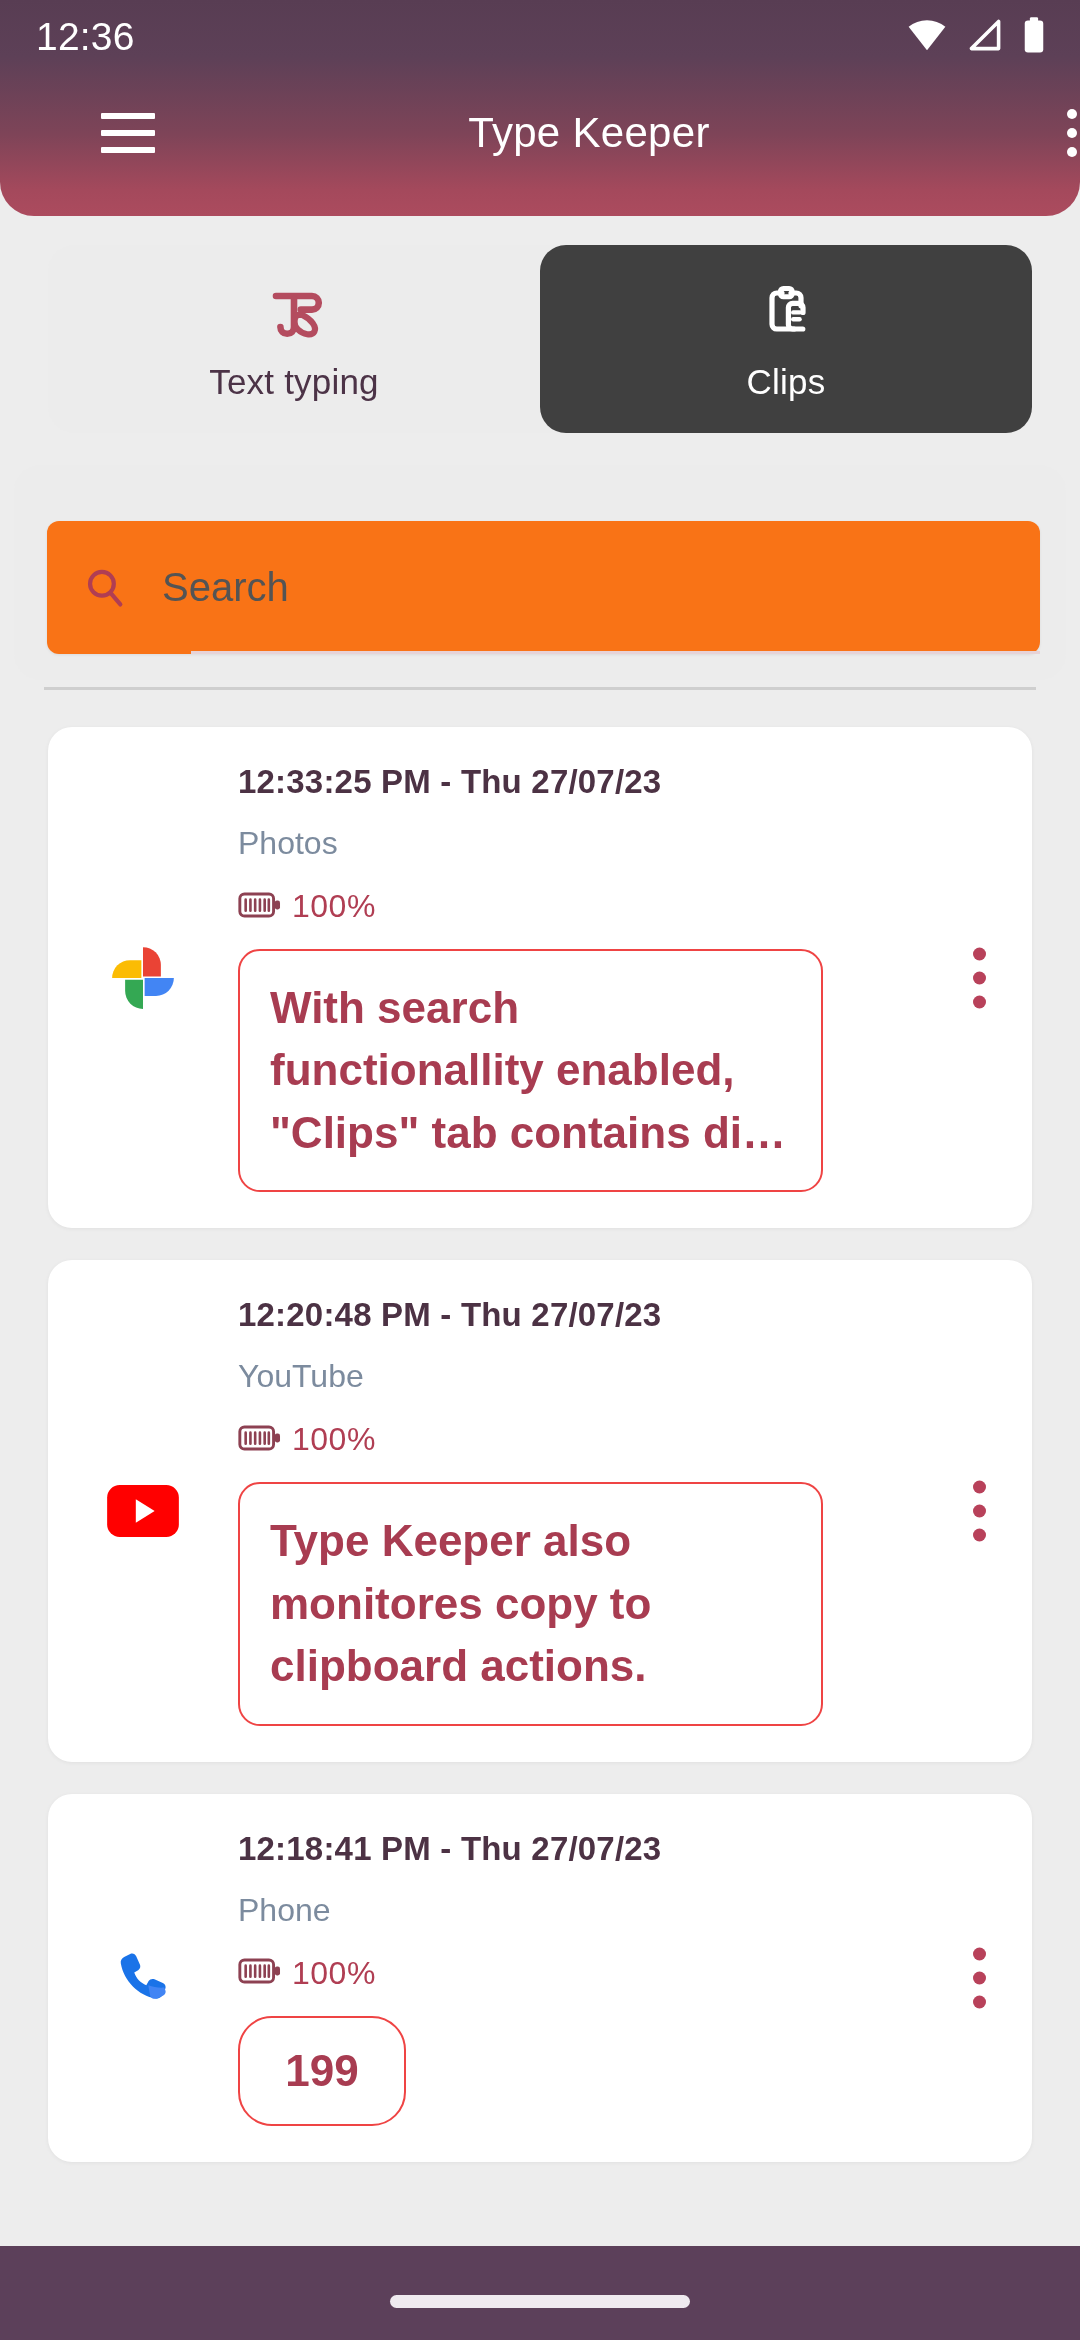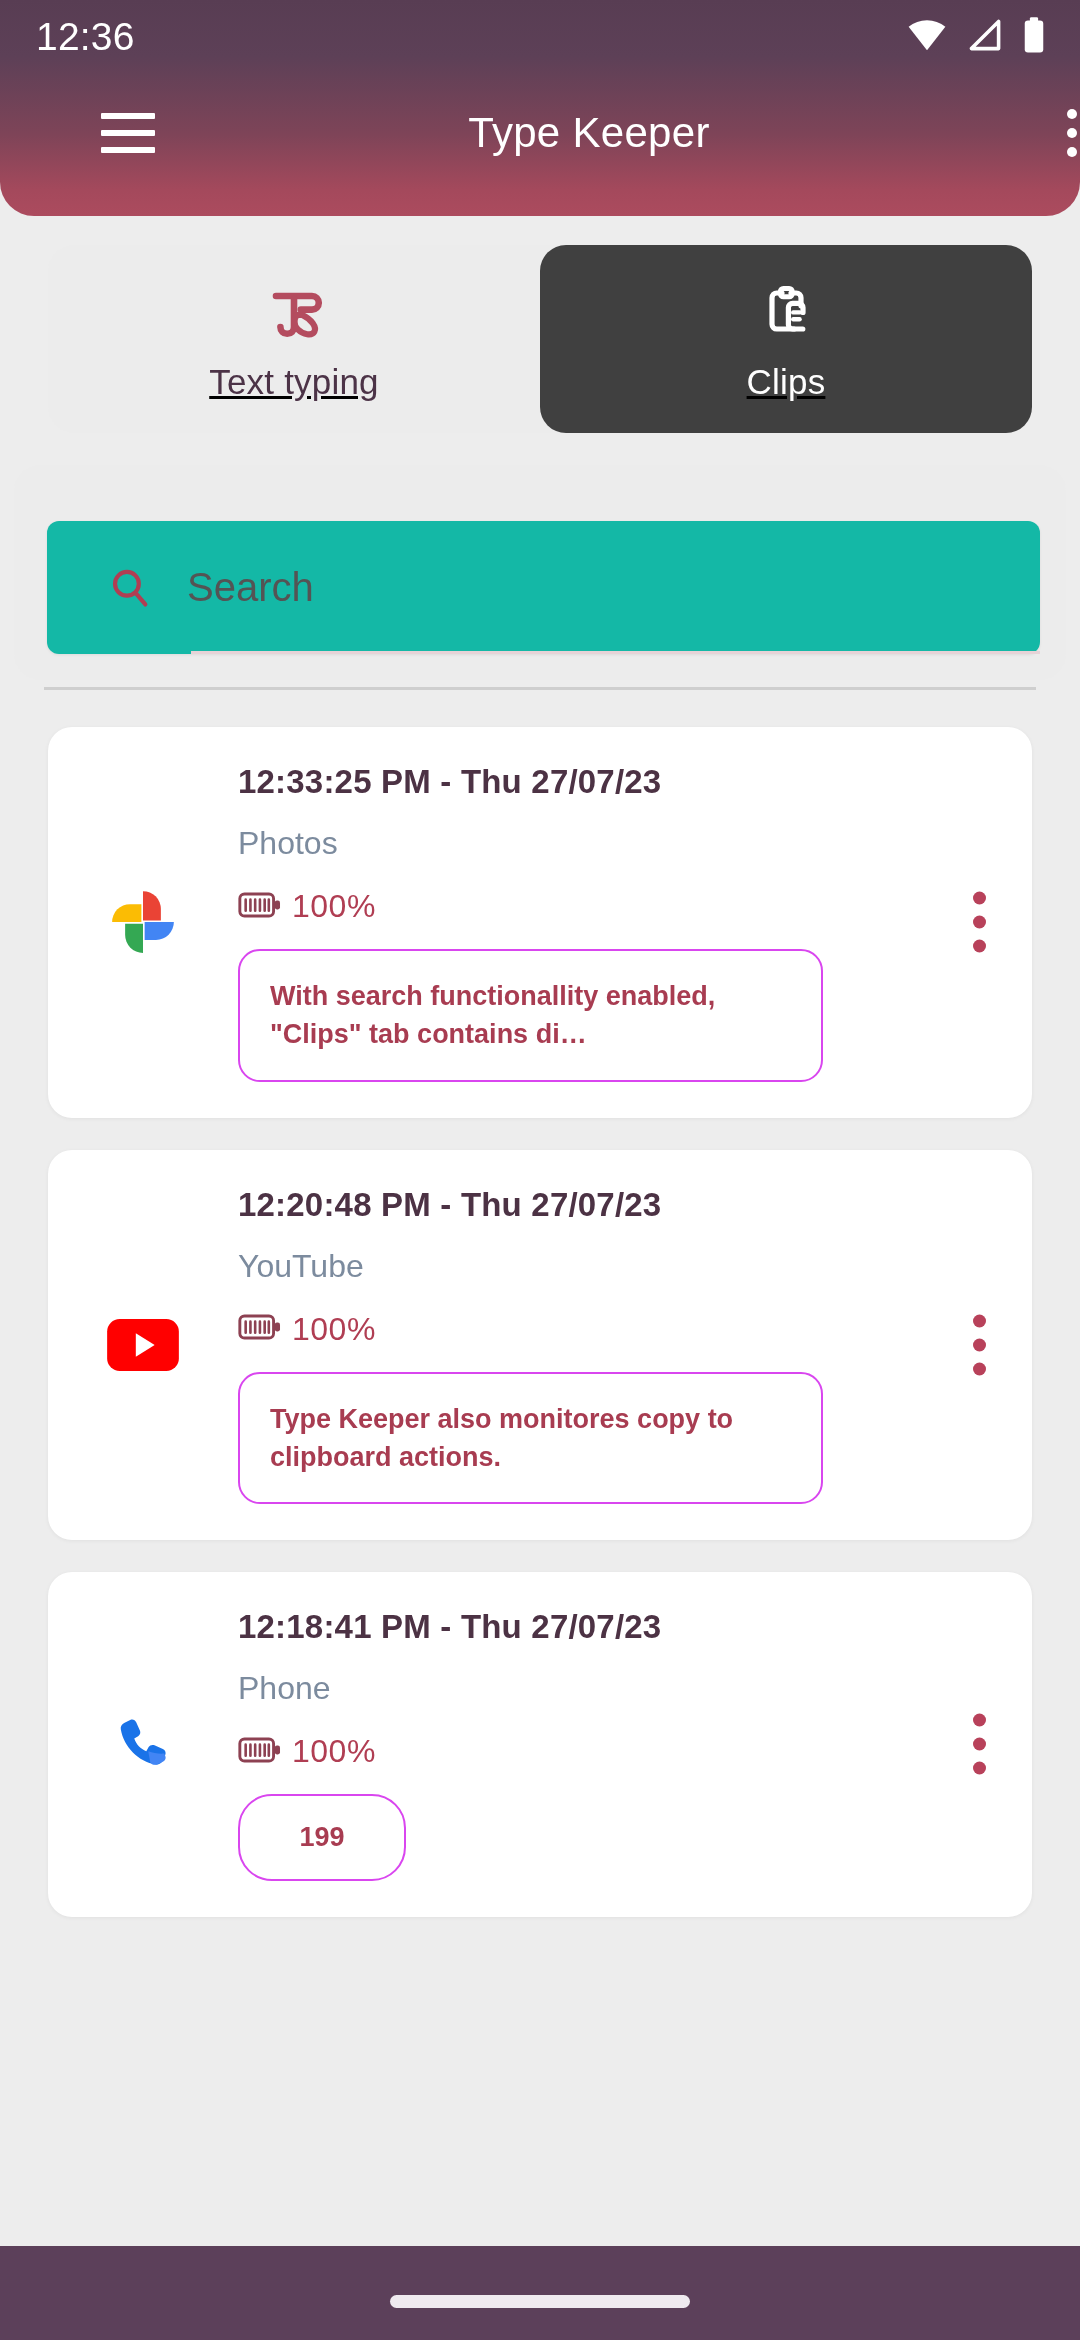--- a/index.html
+++ b/index.html
@@ -110,21 +110,20 @@
     display: flex;
   }
   .tab {
     flex: 1;
     display: flex;
     flex-direction: column;
     align-items: center;
     justify-content: center;
     border-radius: 26px;
     gap: 10px;
-    text-decoration: underline;
   }
   .tab .tab-icon {
     height: 76px;
     display: flex;
     align-items: center;
     justify-content: center;
   }
   .tab .tab-label {
     font-size: 35px;
     color: #4c3347;
@@ -144,25 +143,25 @@
     height: 215px;
     background: #ececec;
     border-radius: 26px;
   }
   .search-box {
     position: absolute;
     top: 56px;
     left: 33px;
     width: 993px;
     height: 133px;
-    background: #14b8a6;
+    background: #f97316;
     border-radius: 12px;
     display: flex;
     align-items: center;
-    padding-left: 60px;
+    padding-left: 35px;
     box-shadow: 0 1px 3px rgba(0,0,0,0.07);
   }
   .search-underline {
     position: absolute;
     top: 186px;
     left: 177px;
     width: 849px;
     height: 3px;
     background: #e7d3d7;
   }
@@ -234,25 +233,25 @@
     align-items: center;
     gap: 8px;
     margin-bottom: 24px;
   }
   .clip-batt-text {
     font-size: 32px;
     color: #b03e53;
     letter-spacing: 0.5px;
   }
   .clip-bubble {
-    border: 2px solid #d946ef;
+    border: 2px solid #ef4444;
     border-radius: 22px;
     padding: 26px 30px;
     color: #a83c51;
-    font-size: 27px;
+    font-size: 44px;
     font-weight: bold;
     line-height: 1.42;
     align-self: flex-start;
     max-width: 585px;
   }
   .clip-bubble.short {
     padding: 22px 30px;
     min-width: 168px;
     text-align: center;
     border-radius: 34px;

